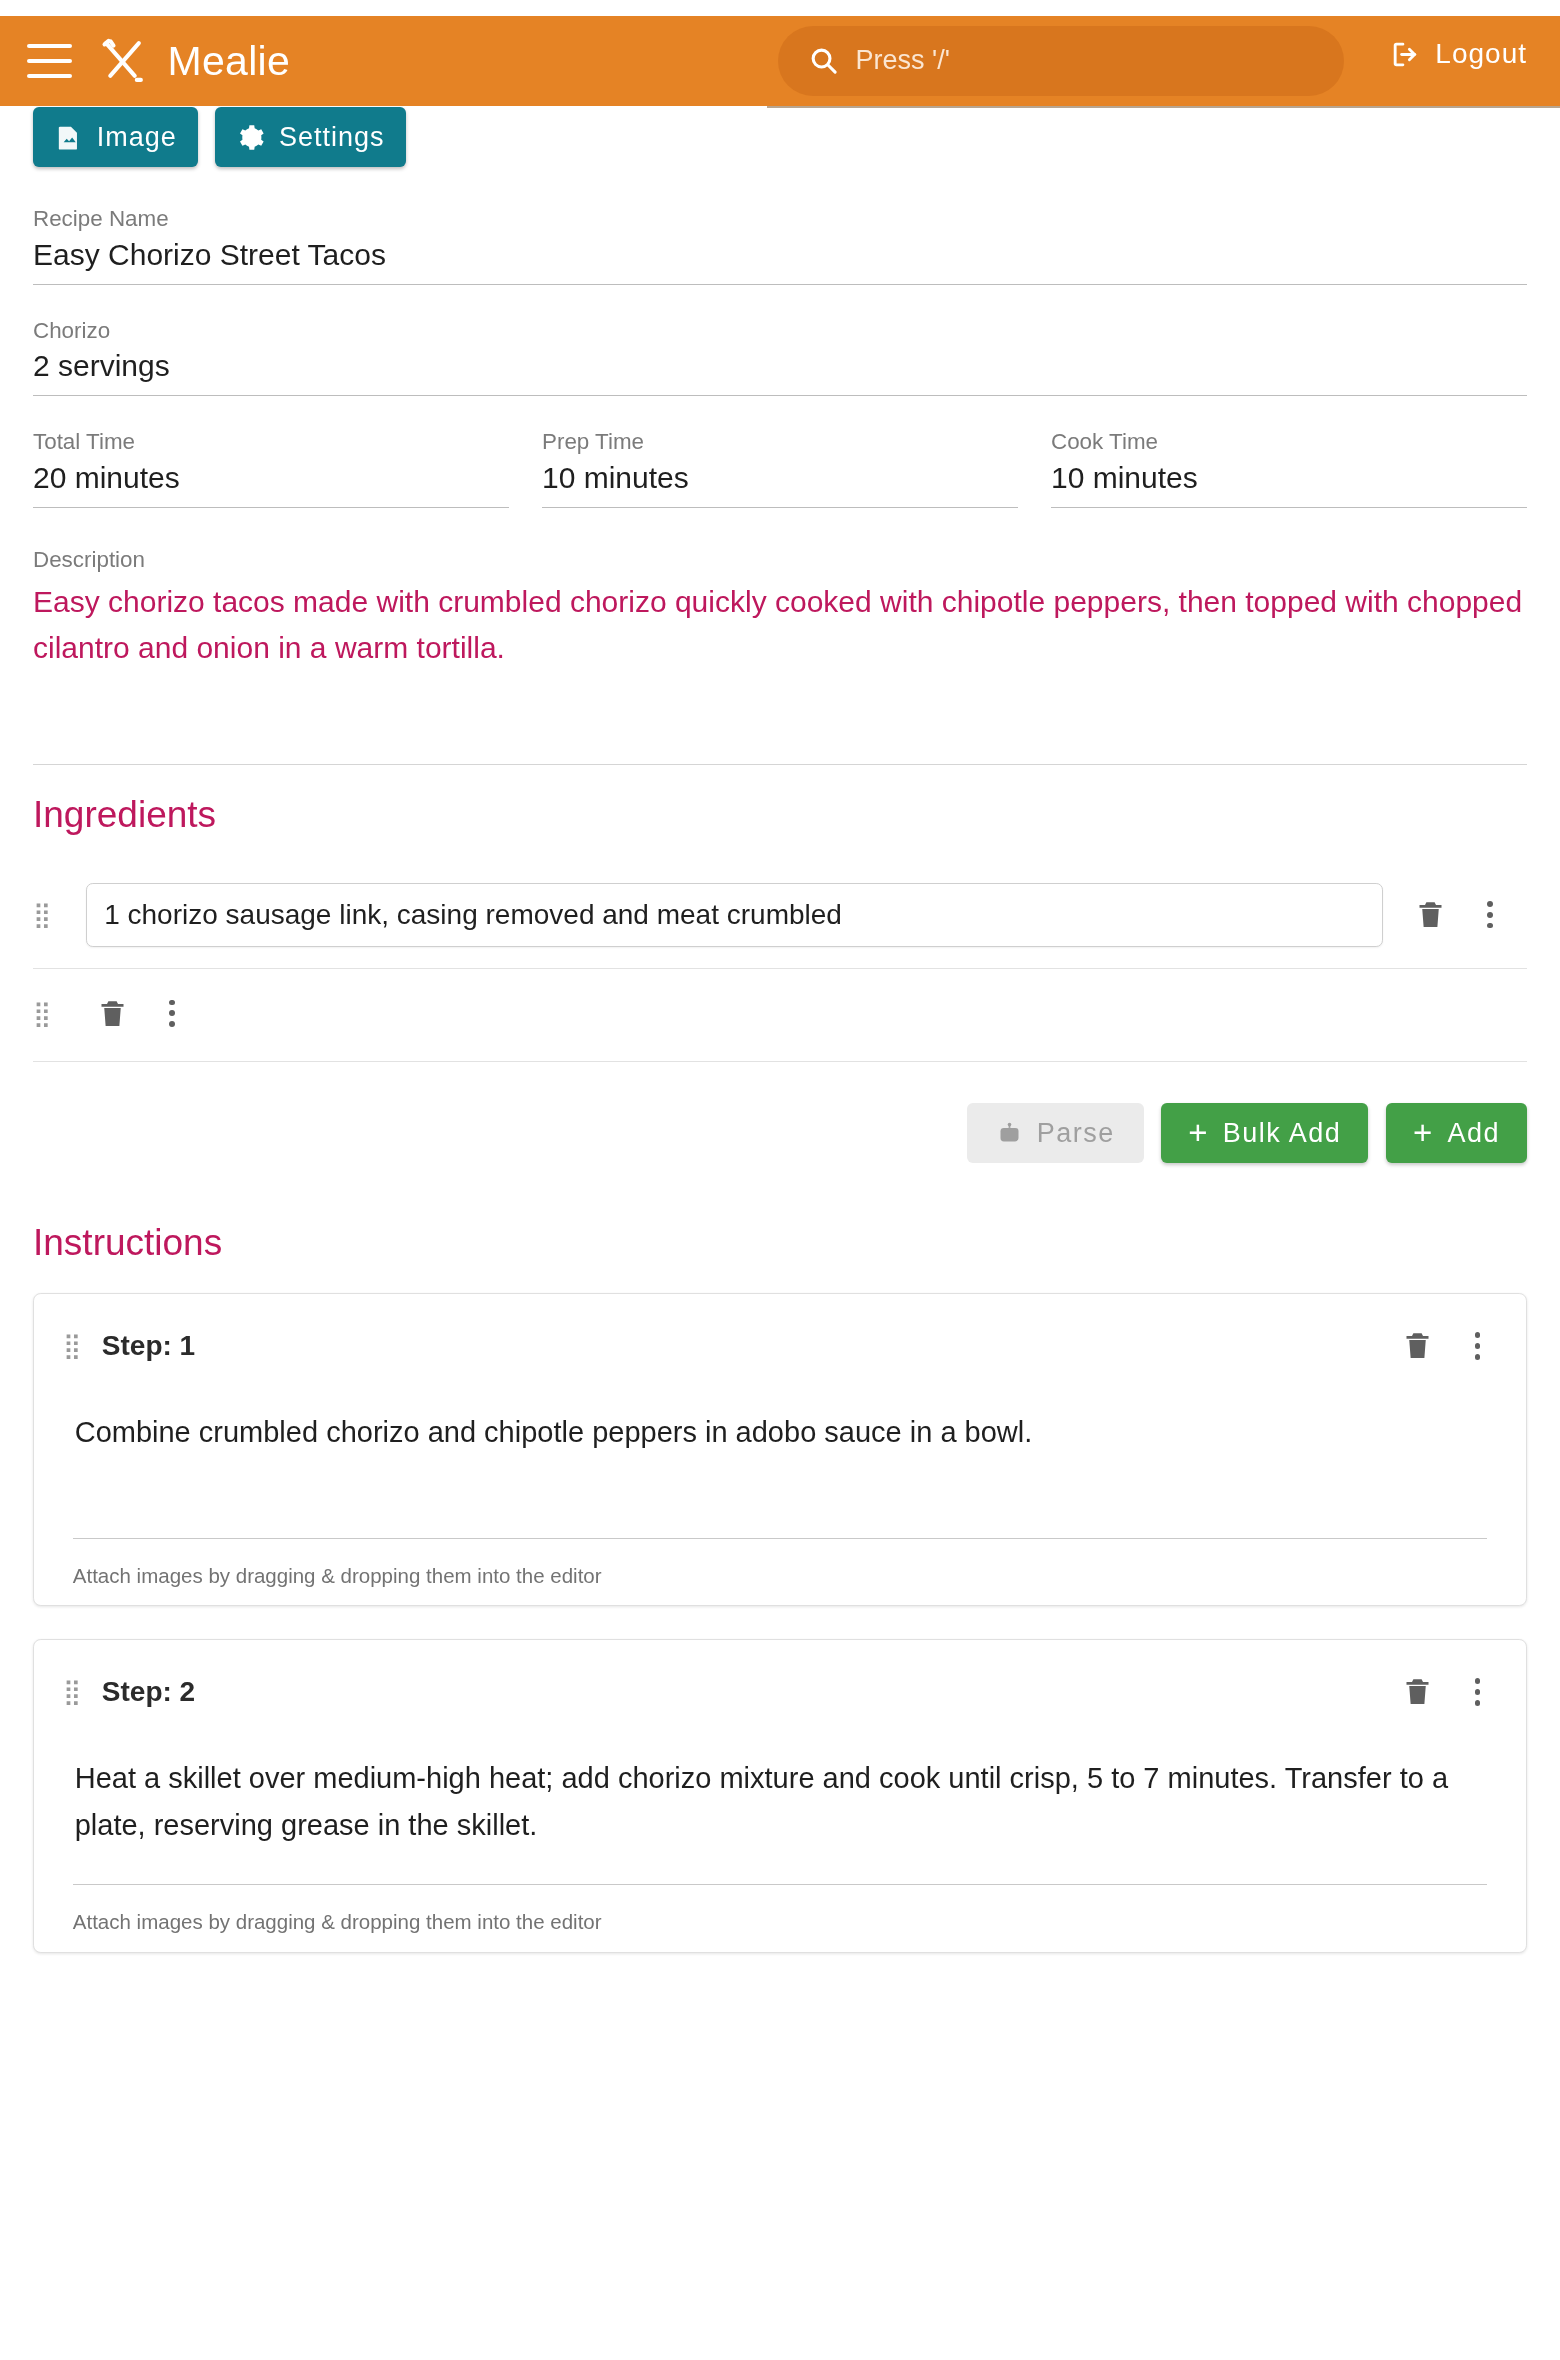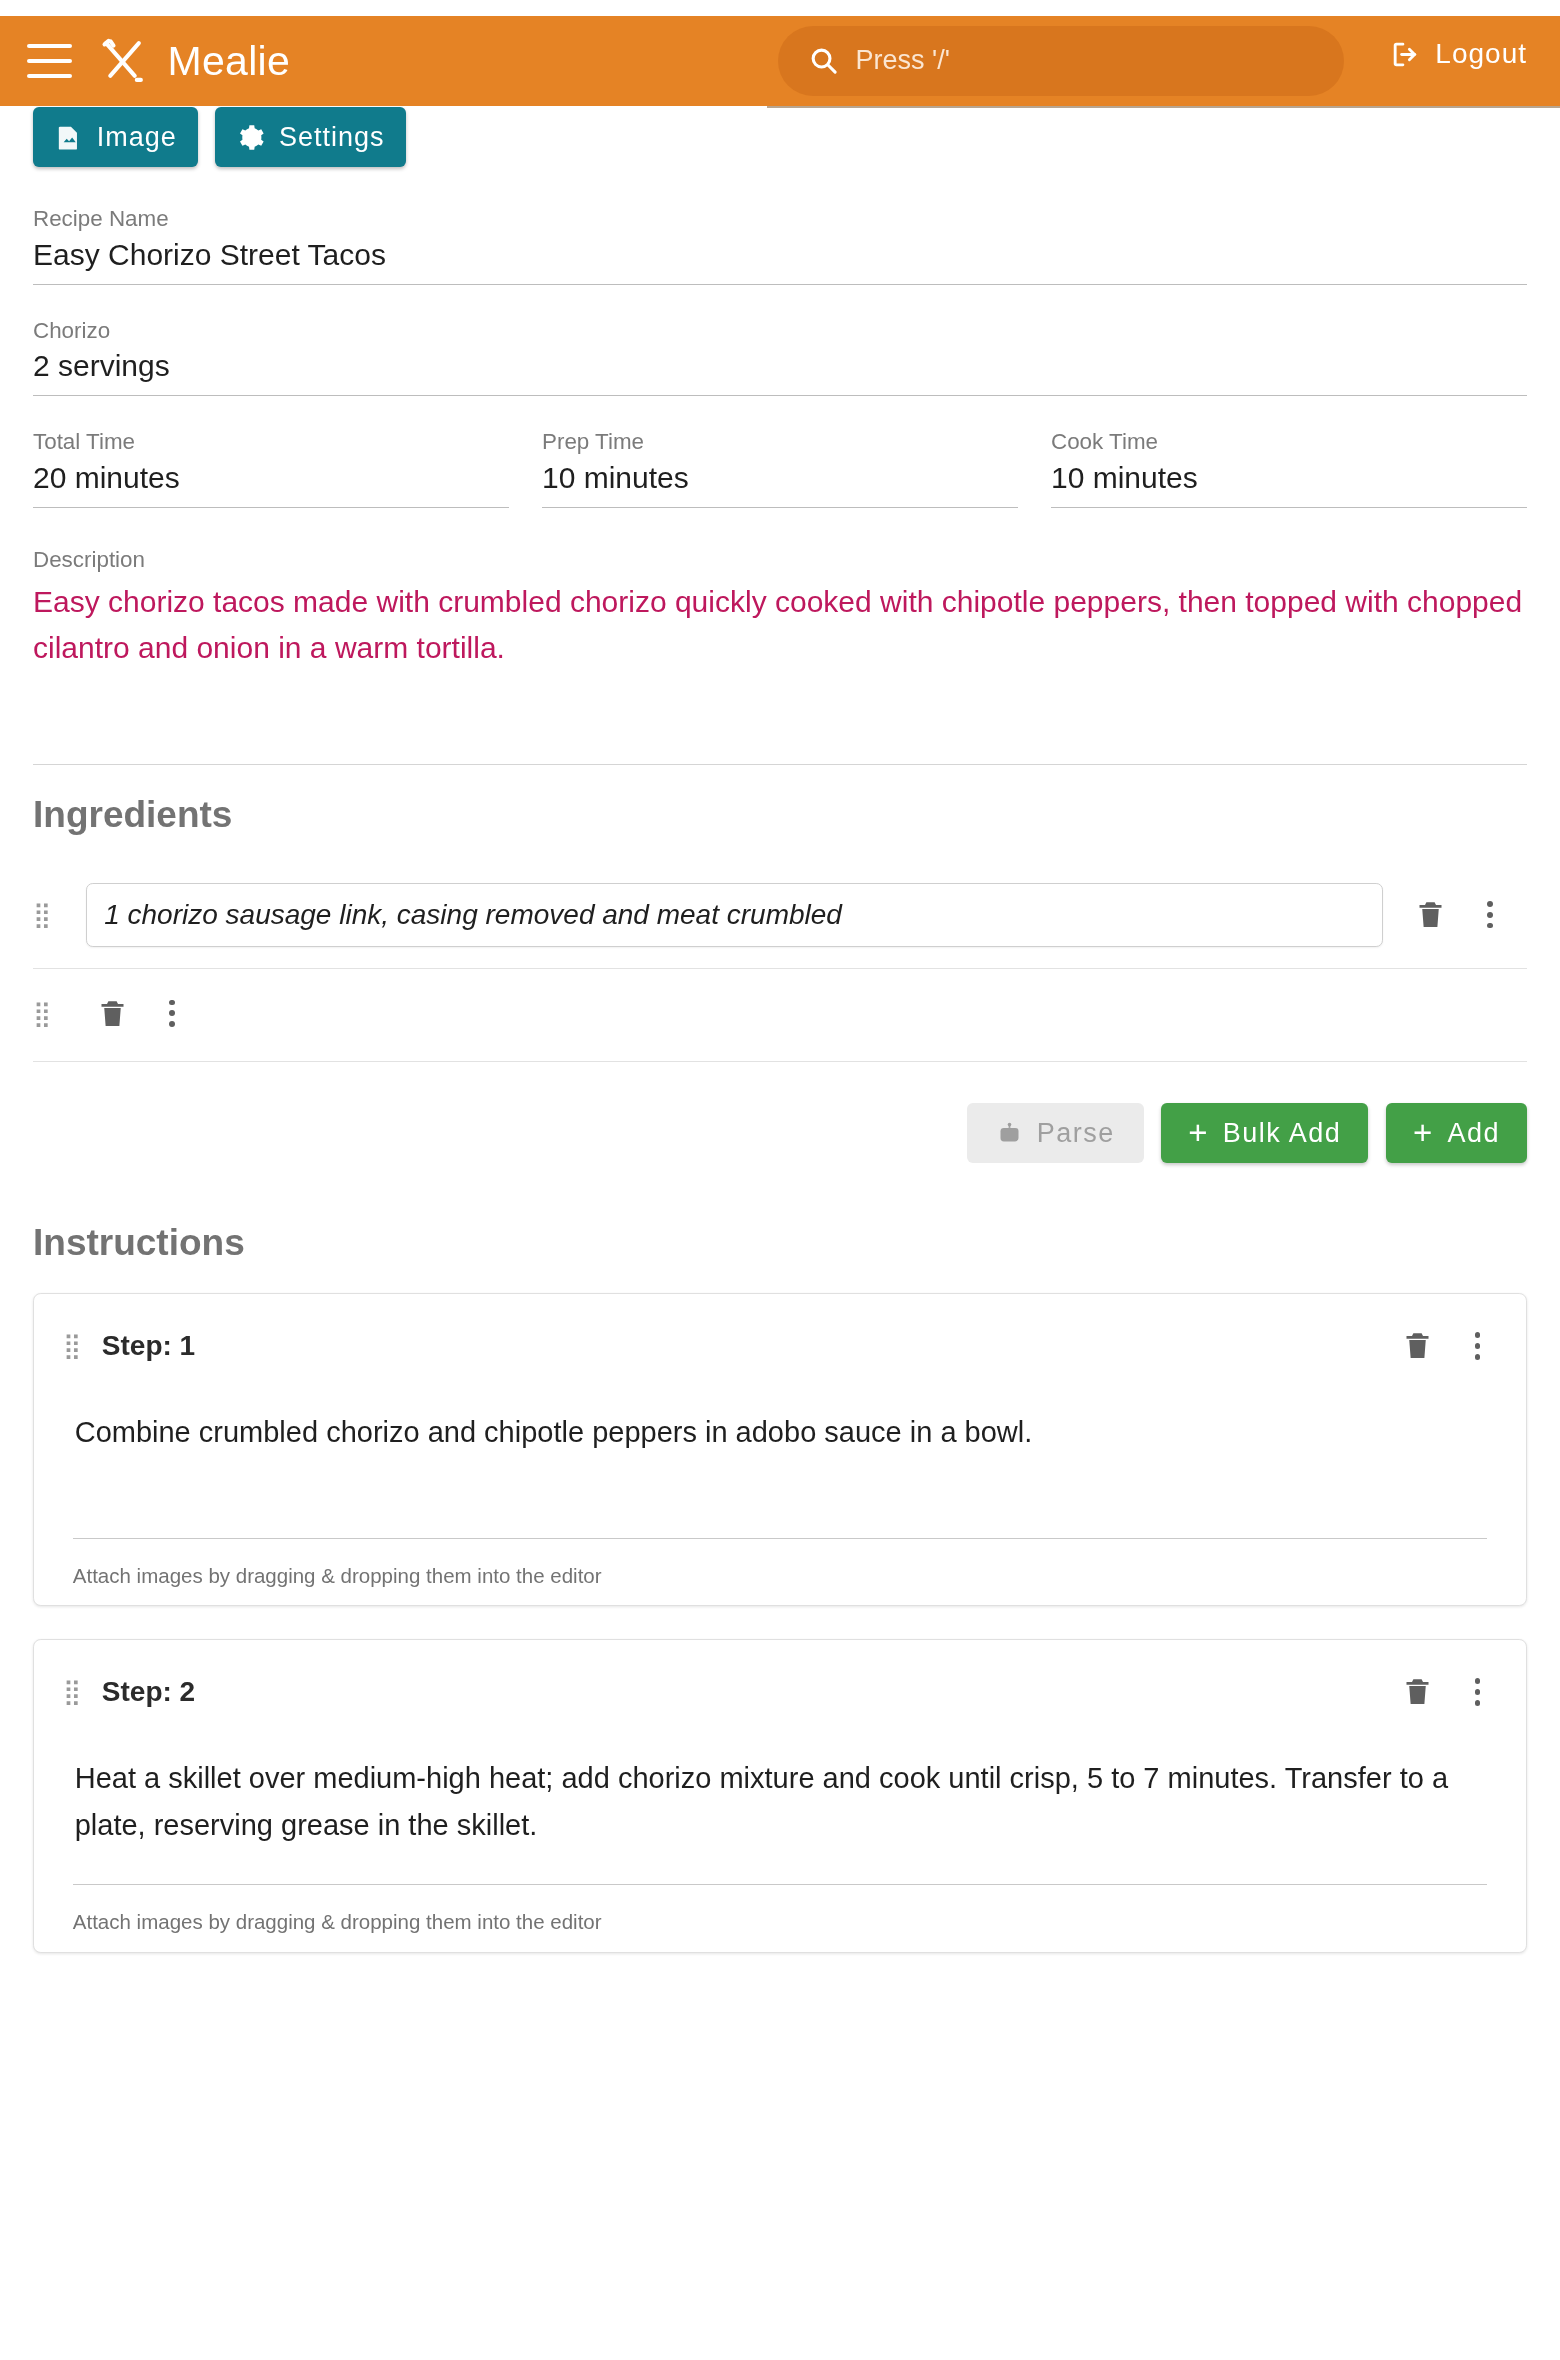--- a/index.html
+++ b/index.html
@@ -165,22 +165,22 @@
     min-height: 166px;
   }
   .divider {
     border: none;
     border-top: 1px solid #d5d5d5;
     margin: 15.6px 0 29px 0;
   }
 
   .section-title {
     font-size: 37px;
-    color: #737373;
-    font-weight: bold;
+    color: #be185d;
+    font-weight: normal;
     margin: 0 0 29px 0;
   }
 
   
   .ing-row {
     display: flex;
     align-items: center;
     border-bottom: 1px solid #e2e2e2;
     padding: 17.6px 0 21.5px 0;
   }
@@ -201,21 +201,20 @@
     background: #fff;
     height: 64px;
     display: flex;
     align-items: center;
     padding: 0 17.6px;
     font-size: 28px;
     color: #1f1f1f;
     box-shadow: 0 1px 2px rgba(0,0,0,0.06);
     margin-right: 21.5px;
     max-width: 1297px;
-    font-style: italic;
   }
   .icon-btn {
     width: 53px; height: 53px;
     display: flex; align-items: center; justify-content: center;
     color: #5f5f5f;
     cursor: pointer;
     flex: none;
   }
   .dots {
     width: 39px;

